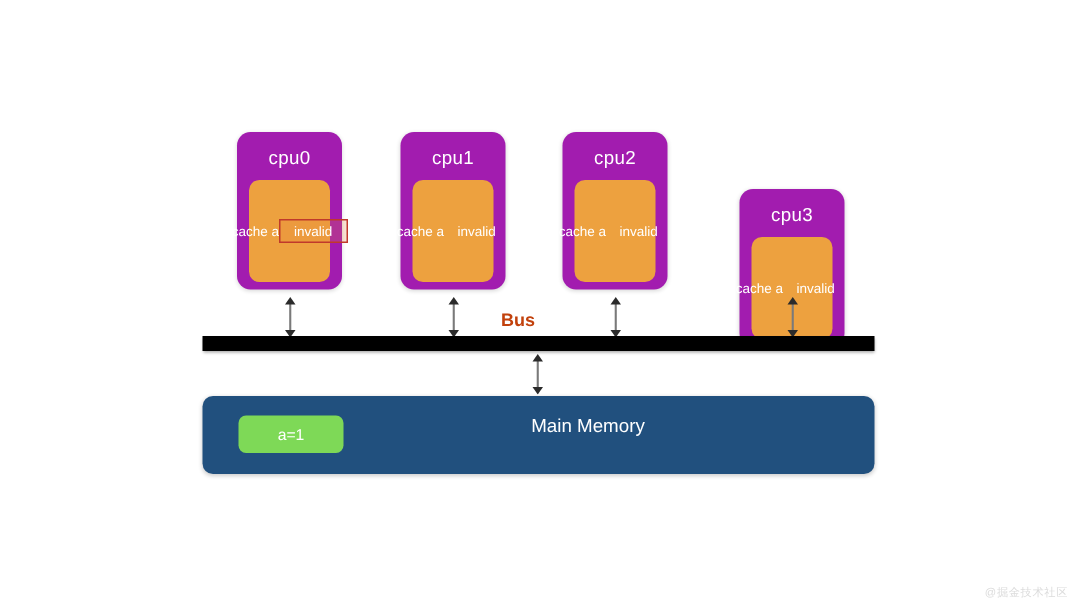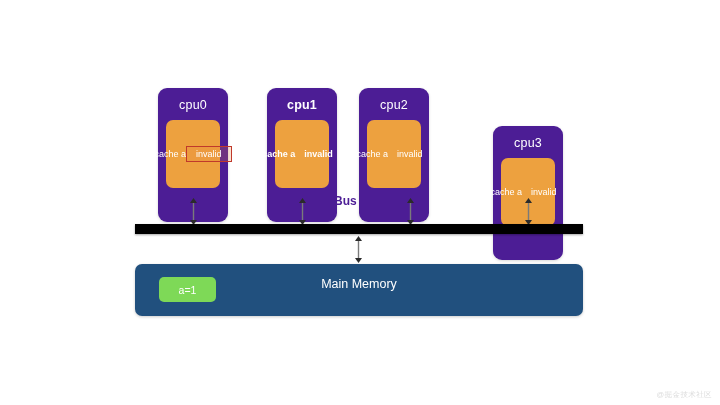--- a/index.html
+++ b/index.html
@@ -23,22 +23,22 @@
   .cpu-row {
     position: absolute;
     left: 0;
     top: 0;
     width: 720px;
     height: 405px;
   }
   .cpu-box {
     position: absolute;
     width: 70px;
-    height: 134px;
-    background: #4c1d95;
+    height: 105px;
+    background: #a21caf;
     border-radius: 9px;
     box-shadow: 0 1px 3px rgba(0,0,0,0.16);
   }
   .cpu-label {
     position: absolute;
     top: 10px;
     left: 0;
     width: 100%;
     text-align: center;
     color: #ffffff;
@@ -92,24 +92,24 @@
     left: 135px;
     top: 224px;
     width: 448px;
     height: 10px;
     background: #000000;
     box-shadow: 0 1px 2px rgba(0,0,0,0.35);
   }
   #bus-label {
     position: absolute;
     left: 334px;
-    top: 194px;
+    top: 206px;
     font-size: 12px;
     font-weight: bold;
-    color: #4c1d95;
+    color: #c2410c;
   }
 
   
   #memory-box {
     position: absolute;
     left: 135px;
     top: 264px;
     width: 448px;
     height: 52px;
     background: #21507e;
@@ -120,26 +120,27 @@
     position: absolute;
     left: 0;
     top: 0;
     width: 100%;
     height: 40px;
     display: flex;
     align-items: center;
     justify-content: center;
     color: #ffffff;
     font-size: 12.5px;
+    padding-left: 33px;
   }
   #memory-badge {
     position: absolute;
     left: 24px;
     top: 13px;
-    width: 57px;
+    width: 70px;
     height: 25px;
     background: #7ed957;
     border-radius: 5px;
     display: flex;
     align-items: center;
     justify-content: center;
     color: #ffffff;
     font-size: 10.5px;
   }
 
@@ -162,29 +163,29 @@
   <div class="cpu-row">
 
     <div class="cpu-box" style="left:158px; top:88px;">
       <div class="cpu-label">cpu0</div>
       <div class="cache-box">
         <div class="cache-line">cache a</div>
         <div class="cache-state highlight">invalid</div>
       </div>
     </div>
 
-    <div class="cpu-box" style="left:267px; top:88px;font-weight:bold;">
+    <div class="cpu-box" style="left:267px; top:88px;">
       <div class="cpu-label">cpu1</div>
       <div class="cache-box">
         <div class="cache-line">cache a</div>
         <div class="cache-state">invalid</div>
       </div>
     </div>
 
-    <div class="cpu-box" style="left:359px; top:88px;text-decoration:underline;">
+    <div class="cpu-box" style="left:375px; top:88px;text-decoration:underline;">
       <div class="cpu-label">cpu2</div>
       <div class="cache-box">
         <div class="cache-line">cache a</div>
         <div class="cache-state">invalid</div>
       </div>
     </div>
 
     <div class="cpu-box" style="left:493px; top:88px;margin-top:38px;">
       <div class="cpu-label">cpu3</div>
       <div class="cache-box">

